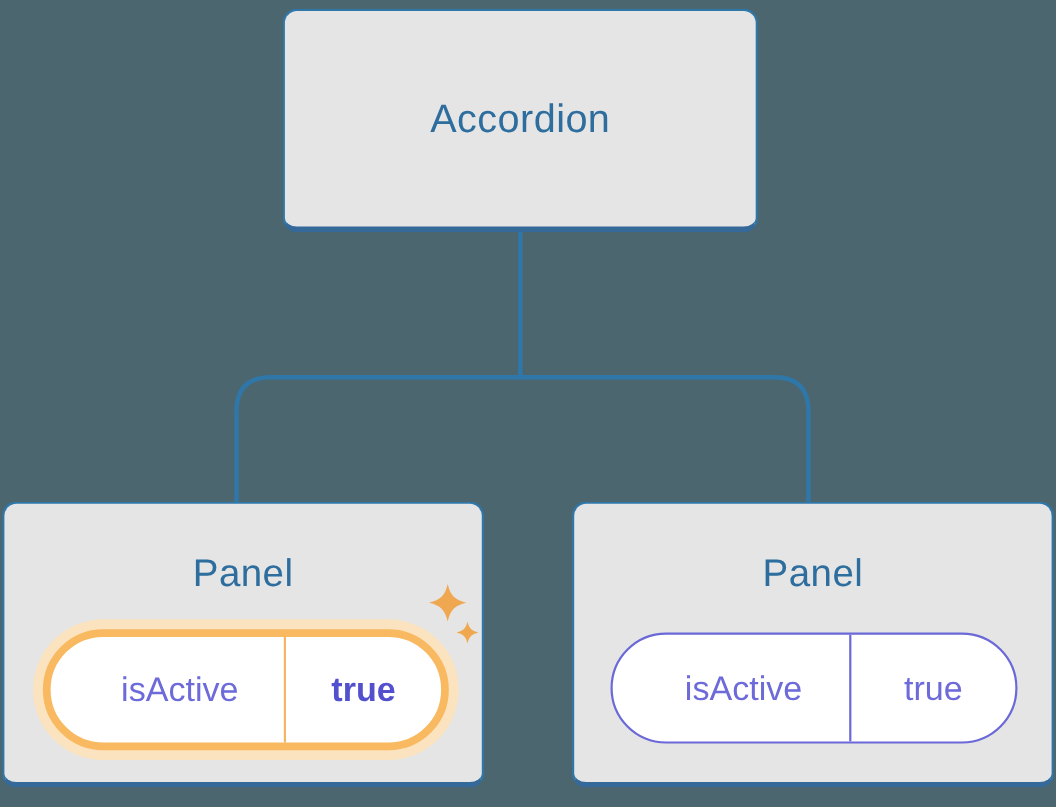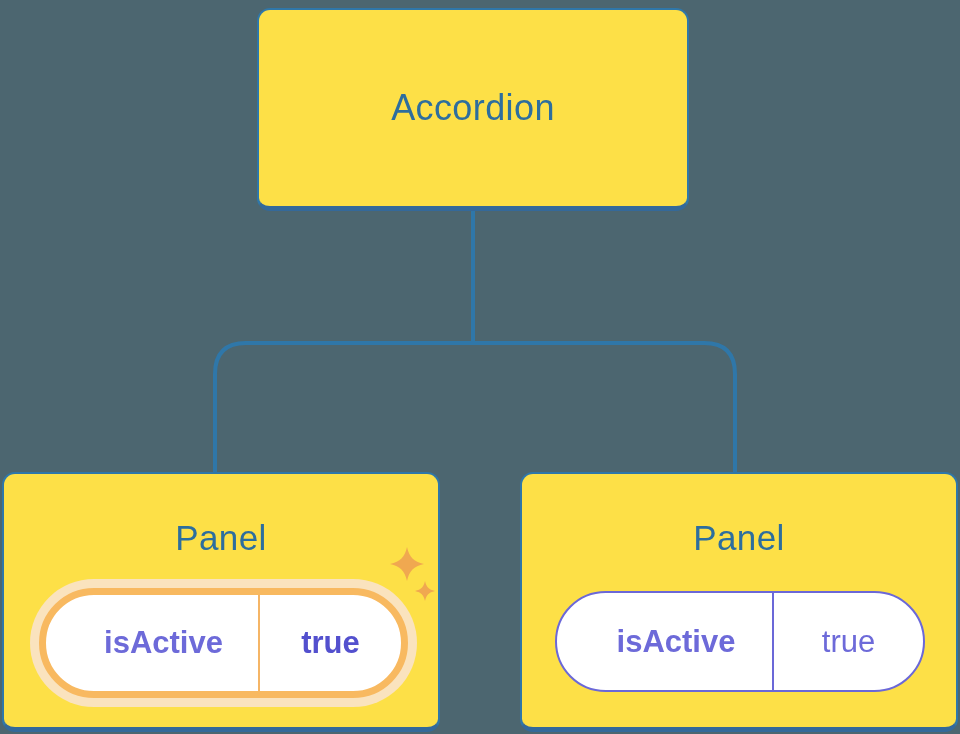--- a/index.html
+++ b/index.html
@@ -6,39 +6,39 @@
   .stage {
     position: relative;
     width: 960px;
     height: 734px;
     background: #4C6670;
     font-family: "Liberation Sans", sans-serif;
     overflow: hidden;
   }
   .node {
     position: absolute;
-    background: #fde047;
+    background: #e5e5e5;
     border: 2px solid #2F77A9;
     border-bottom: 5px solid #34699A;
     border-radius: 13px;
     box-sizing: border-box;
   }
   .node-label {
     color: #2D6E9E;
     font-weight: 500;
     letter-spacing: 0.4px;
   }
   .accordion-node {
     left: 257px; top: 8px;
     width: 432px; height: 203px;
     display: flex; align-items: center; justify-content: center;
     font-size: 36px;
   }
   .panel-node {
-    top: 472px;
+    top: 456px;
     width: 438px; height: 260px;
   }
   .panel-left  { left: 2px; }
   .panel-right { left: 520px; }
   .panel-title {
     display: block;
     text-align: center;
     padding-top: 44px;
     font-size: 35px;
   }
@@ -72,21 +72,21 @@
     display: flex;
     align-items: center;
     justify-content: center;
   }
   .pill-active .cell-prop   { width: 212px; }
   .pill-inactive .cell-prop { width: 215px; }
   .cell-value { flex: 1; }
   .pill-divider { width: 2px; height: 100%; }
   .pill-active .pill-divider   { background: #F5B566; }
   .pill-inactive .pill-divider { background: #6B68D8; }
-  .prop-text  { color: #6D6AD9; font-weight: 700; margin-left: 23px; }
+  .prop-text  { color: #6D6AD9; font-weight: 400; margin-left: 23px; }
   .value-text { color: #6D6AD9; font-weight: 400; }
   .pill-active .value-text { color: #5350CE; font-weight: 700; }
   .sparkles {
     position: absolute;
     left: 381px; top: 70px;
   }
 </style>
 </head>
 <body>
 

